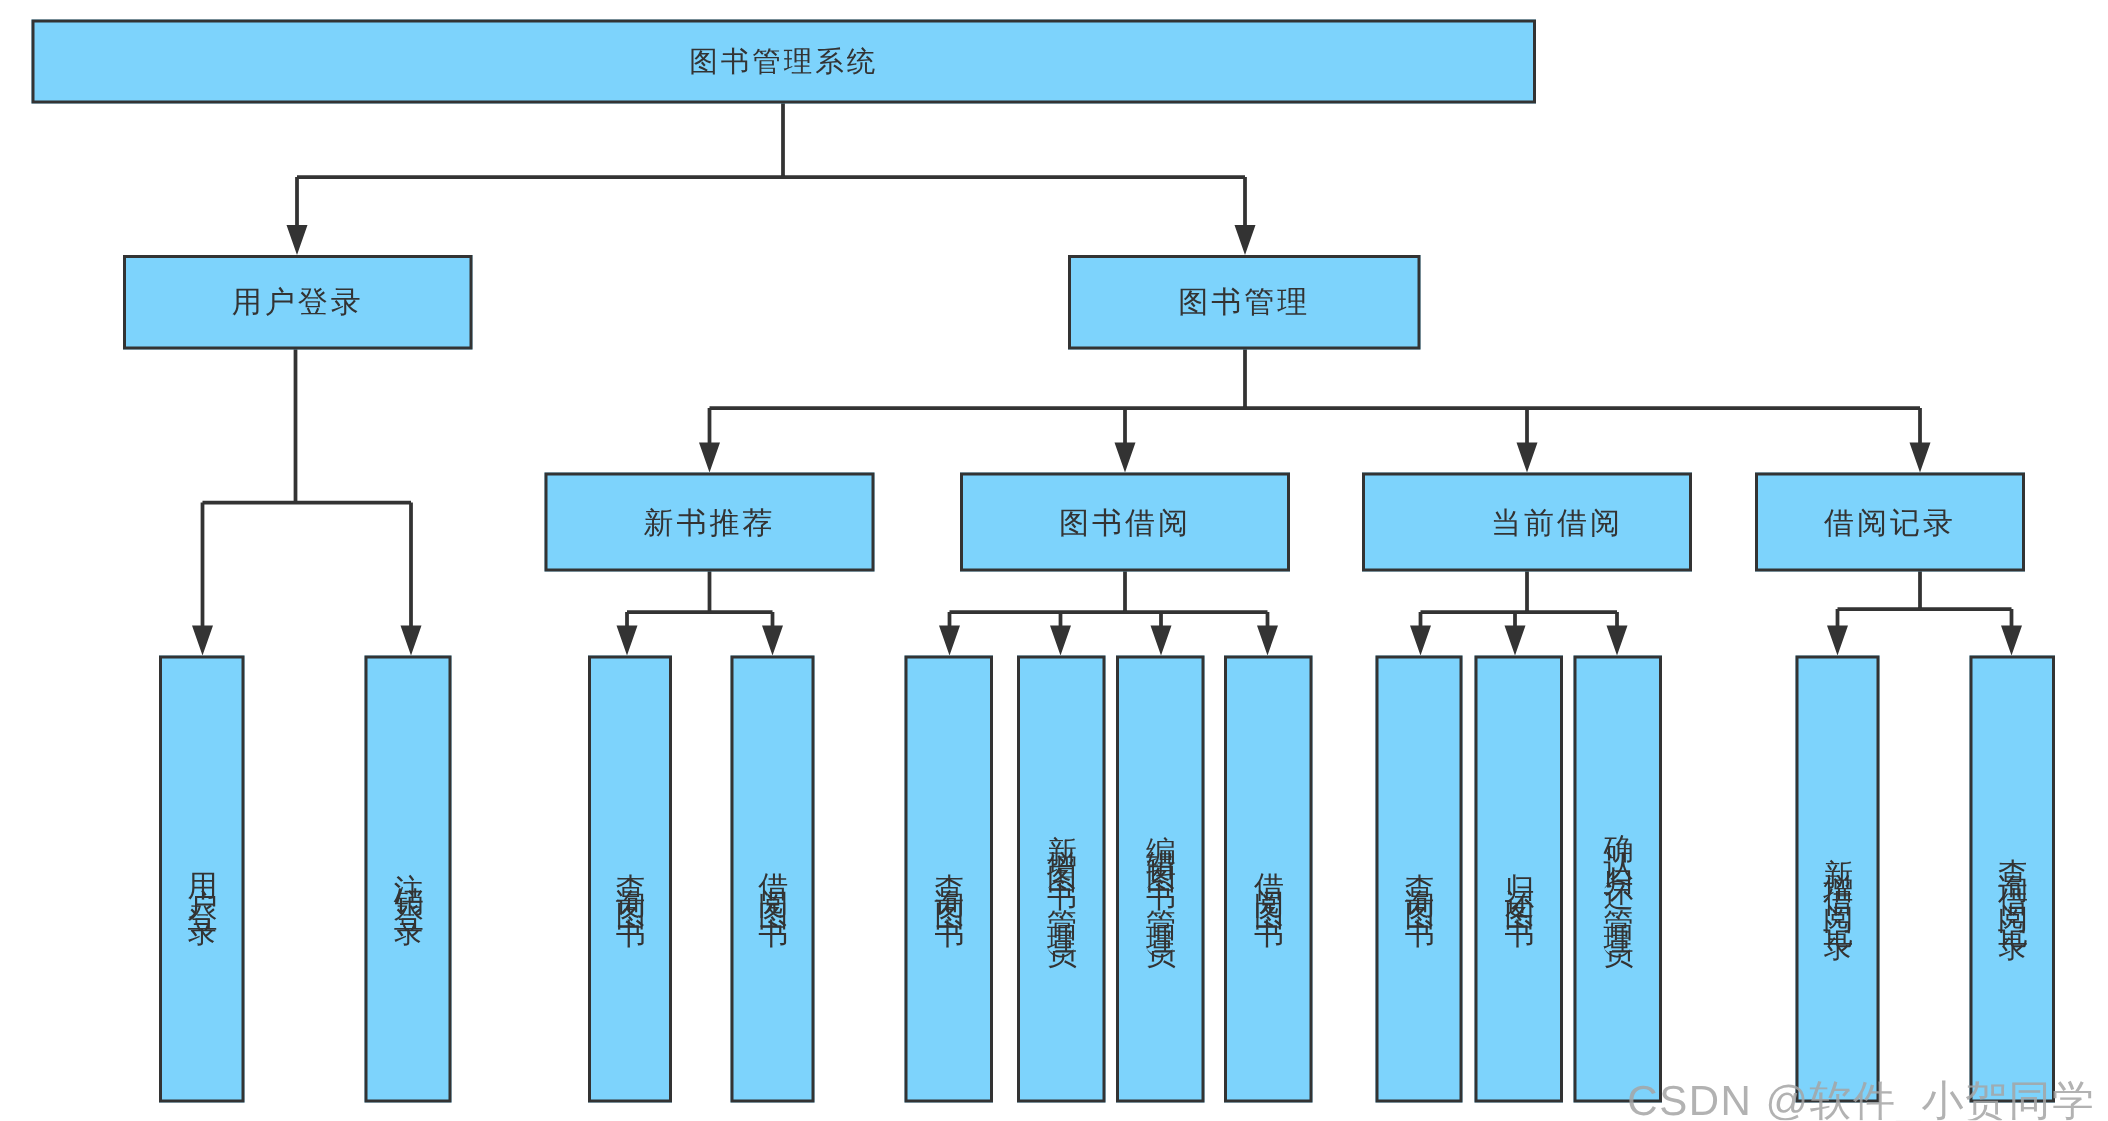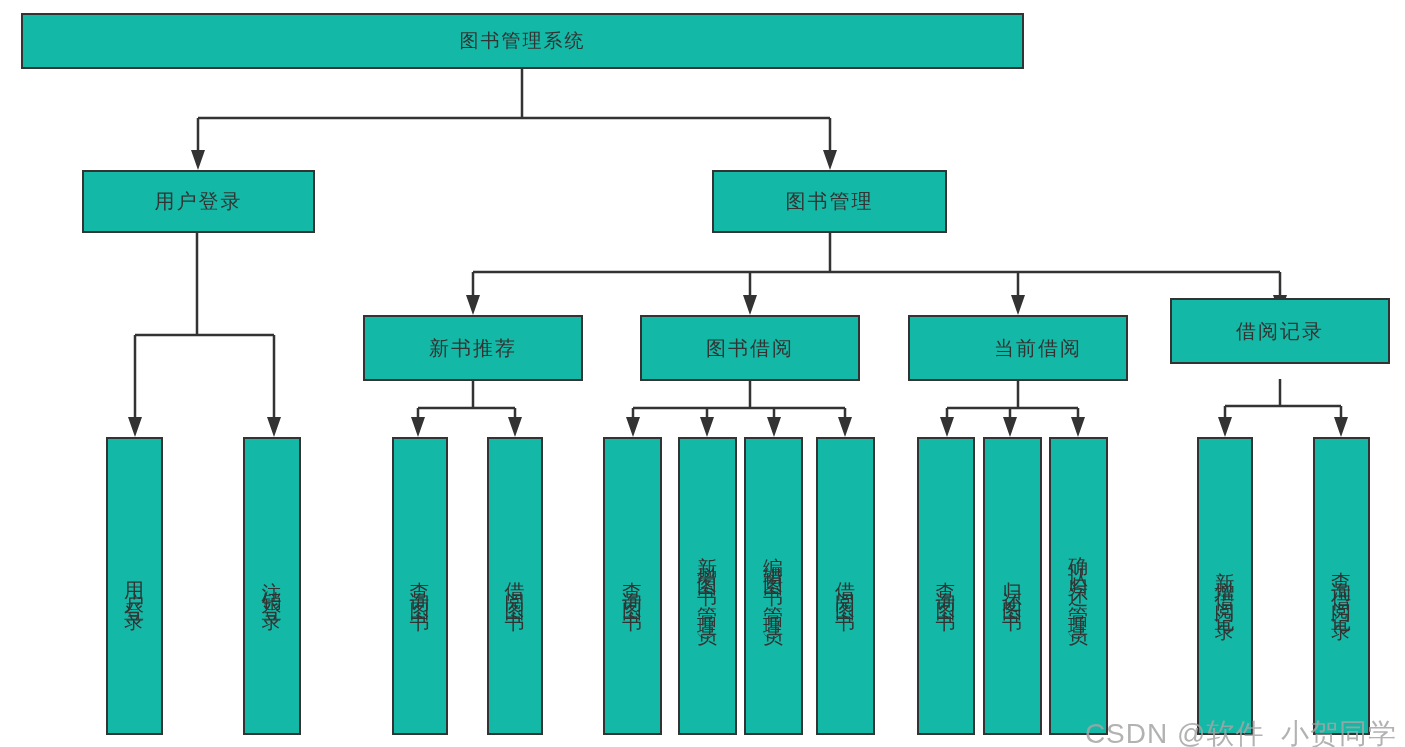--- a/index.html
+++ b/index.html
@@ -12,21 +12,21 @@
     overflow: hidden;
   }
   .connectors {
     position: absolute;
     left: 0; top: 0;
     width: 1405px; height: 747px;
   }
   .box {
     position: absolute;
     box-sizing: border-box;
-    background: #14b8a6;
+    background: #7dd3fc;
     border: 2.5px solid #333333;
     color: #333333;
     display: flex;
     align-items: center;
     justify-content: center;
     text-align: center;
   }
   .hbox {
     font-size: 20px;
     letter-spacing: 2px;
@@ -76,21 +76,21 @@
   </svg>
 
   <div class="box hbox" style="left:21px; top:13px; width:1003px; height:56px; font-size:19px;">图书管理系统</div>
 
   <div class="box hbox" style="left:82px; top:170px; width:233px; height:63px;">用户登录</div>
   <div class="box hbox" style="left:712px; top:170px; width:235px; height:63px;font-family:Liberation Mono, monospace;">图书管理</div>
 
   <div class="box hbox" style="left:363px; top:315px; width:220px; height:66px;font-family:Liberation Mono, monospace;">新书推荐</div>
   <div class="box hbox" style="left:640px; top:315px; width:220px; height:66px;text-align:right;">图书借阅</div>
   <div class="box hbox" style="left:908px; top:315px; width:220px; height:66px;padding-left:40px;">当前借阅</div>
-  <div class="box hbox" style="left:1170px; top:298px; width:220px; height:66px;">借阅记录</div>
+  <div class="box hbox" style="left:1170px; top:315px; width:180px; height:66px;">借阅记录</div>
 
   <div class="box vbox" style="left:106px; top:437px; width:57px; height:298px;">用户登录</div>
   <div class="box vbox" style="left:243px; top:437px; width:58px; height:298px;">注销登录</div>
 
   <div class="box vbox" style="left:392px; top:437px; width:56px; height:298px;">查询图书</div>
   <div class="box vbox" style="left:487px; top:437px; width:56px; height:298px;">借阅图书</div>
 
   <div class="box vbox" style="left:603px; top:437px; width:59px; height:298px;">查询图书</div>
   <div class="box vbox" style="left:678px; top:437px; width:59px; height:298px;">新增图书（管理员）</div>
   <div class="box vbox" style="left:744px; top:437px; width:59px; height:298px;">编辑图书（管理员）</div>

